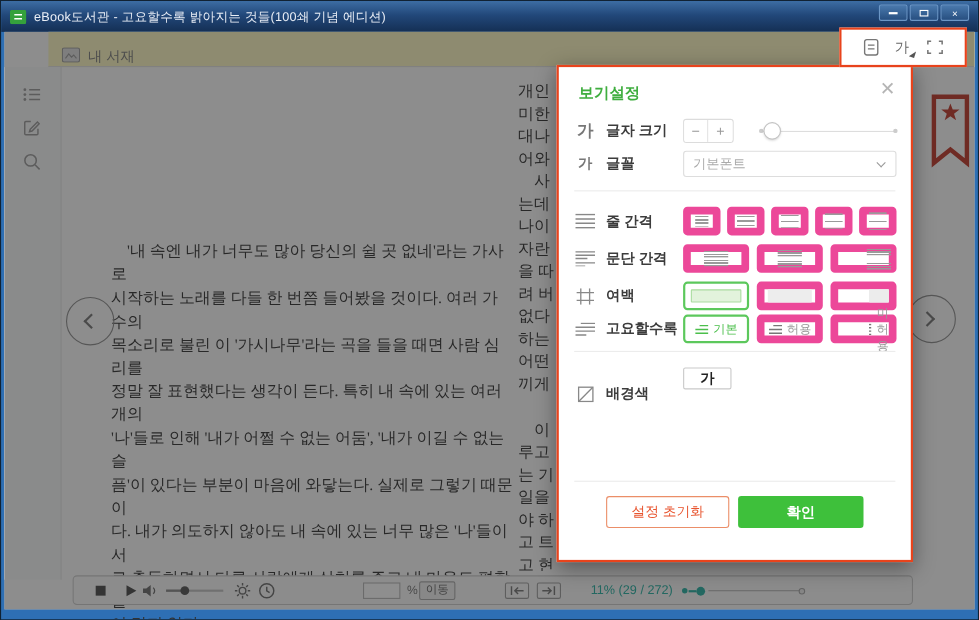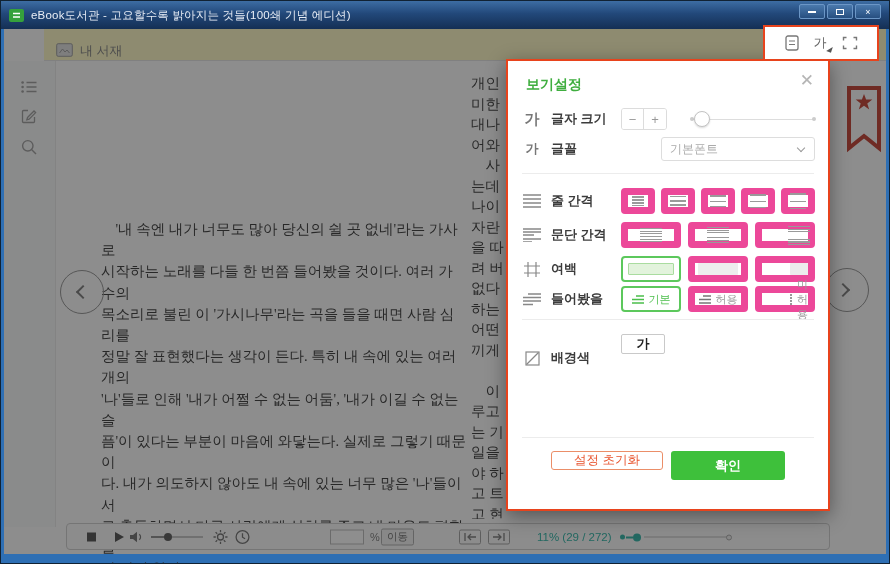--- a/index.html
+++ b/index.html
@@ -104,41 +104,41 @@
     color:#999; font-size:13px; background:#fff; cursor:pointer; }
   .stepbtn:first-child { border-right:1px solid #dcdcdc; }
   .fslider { position:absolute; left:70px; width:124px; height:20px; cursor:pointer; }
   .fslider .track { position:absolute; top:9.5px; left:0; right:0; height:1.5px; background:#ddd; }
   .fslider .endl,.fslider .endr { position:absolute; top:8px; width:4px; height:4px; border-radius:50%; background:#ccc; }
   .fslider .endl { left:-1px; } .fslider .endr { right:-1px; }
   .fslider .knob { position:absolute; top:2px; left:3px; width:16px; height:16px; border-radius:50%;
     background:#fff; border:1px solid #c3c3c3; box-shadow:0 1px 2px rgba(0,0,0,.15); }
   .dropdown { width:194px; height:24px; border:1px solid #ddd; border-radius:3px; background:#fff;
     display:flex; align-items:center; padding:0 8px; font-size:12px; color:#aaa;
-    position:relative; cursor:pointer;margin-left:40px; }
+    position:relative; cursor:pointer; }
   .dropdown .dchev { position:absolute; right:10px; top:7px; width:6px; height:6px;
     border-right:1.5px solid #999; border-bottom:1.5px solid #999; transform:rotate(45deg); }
   .optbtn { border:7px solid #ec4899; border-radius:4px; background:#fff; display:flex;
     align-items:center; justify-content:center; cursor:pointer; }
   .lsbtn { width:34px; height:26px; margin-right:6px; } .lsbtn:last-child { margin-right:0; }
   .lsg { width:16px; background-image:repeating-linear-gradient(to bottom,#9a9a9a 0 1.5px,transparent 1.5px var(--p)); }
   .wbtn { width:60px; height:26px; margin-right:7px; } .wbtn:last-child { margin-right:0;padding-left:28px; }
   .pgicon { display:flex; flex-direction:column; align-items:center; }
   .pgicon div { width:22px; height:6px;
     background-image:repeating-linear-gradient(to bottom,#9a9a9a 0 1.3px,transparent 1.3px 2.5px); }
   .selgreen { border:2px solid #5cc85c !important; }
   .marginbar { height:12px; border-radius:1px; }
   .indbtn { gap:5px; font-size:11px; color:#999;align-items:center; }
   .indbtn.selgreen { color:#4bbf4b; }
   .swgrid { display:grid; grid-template-columns:repeat(4,44px); grid-auto-rows:22px; gap:6px; }
   .swatch { border-radius:2px; cursor:pointer; }
   .swtext { background:#fff; border:1px solid #c9c9c9; display:flex; align-items:center;
     justify-content:center; font-size:13px; font-weight:bold; color:#222; }
   .btnrow { position:absolute; left:14px; right:14px; top:390px; display:flex; justify-content:center; gap:8px; }
-  .resetbtn { width:112px; height:19px; border:1px solid #eb8e68; border-radius:3px; background:#fff;
+  .resetbtn { width:112px; height:29px; border:1px solid #eb8e68; border-radius:3px; background:#fff;
     color:#e8542e; font-size:12.5px; display:flex; align-items:center; justify-content:center; cursor:pointer; }
   .okbtn { width:114px; height:29px; border-radius:3px; background:#3ec03b; color:#fff;
     font-size:13px; font-weight:bold; display:flex; align-items:center; justify-content:center; cursor:pointer; }
 </style>
 </head>
 <body>
 
 <div class="app">
 
   <div class="titlebar">
@@ -436,21 +436,21 @@
       </span>
     </div>
 
     <div class="mrow" style="top:224px">
       <span class="rlabel">
         <span class="ric">
           <svg width="18" height="13" stroke="#888" stroke-width="1.3">
               <path d="M5 1h13M0 4.5h18M0 8h18M0 11.5h10"></path>
             </svg>
         </span>
-        <span>들어봤을</span>
+        <span>고요할수록</span>
       </span>
       <span class="rctrl">
         <span class="optbtn wbtn indbtn selgreen">
           <svg width="12" height="9" stroke="#4bbf4b" stroke-width="1.3">
               <path d="M4 1h8M0 4.5h12M0 8h12"></path>
             </svg>
           <span>기본</span>
         </span>
         <span class="optbtn wbtn indbtn">
           <svg width="12" height="9" stroke="#777" stroke-width="1.3">

